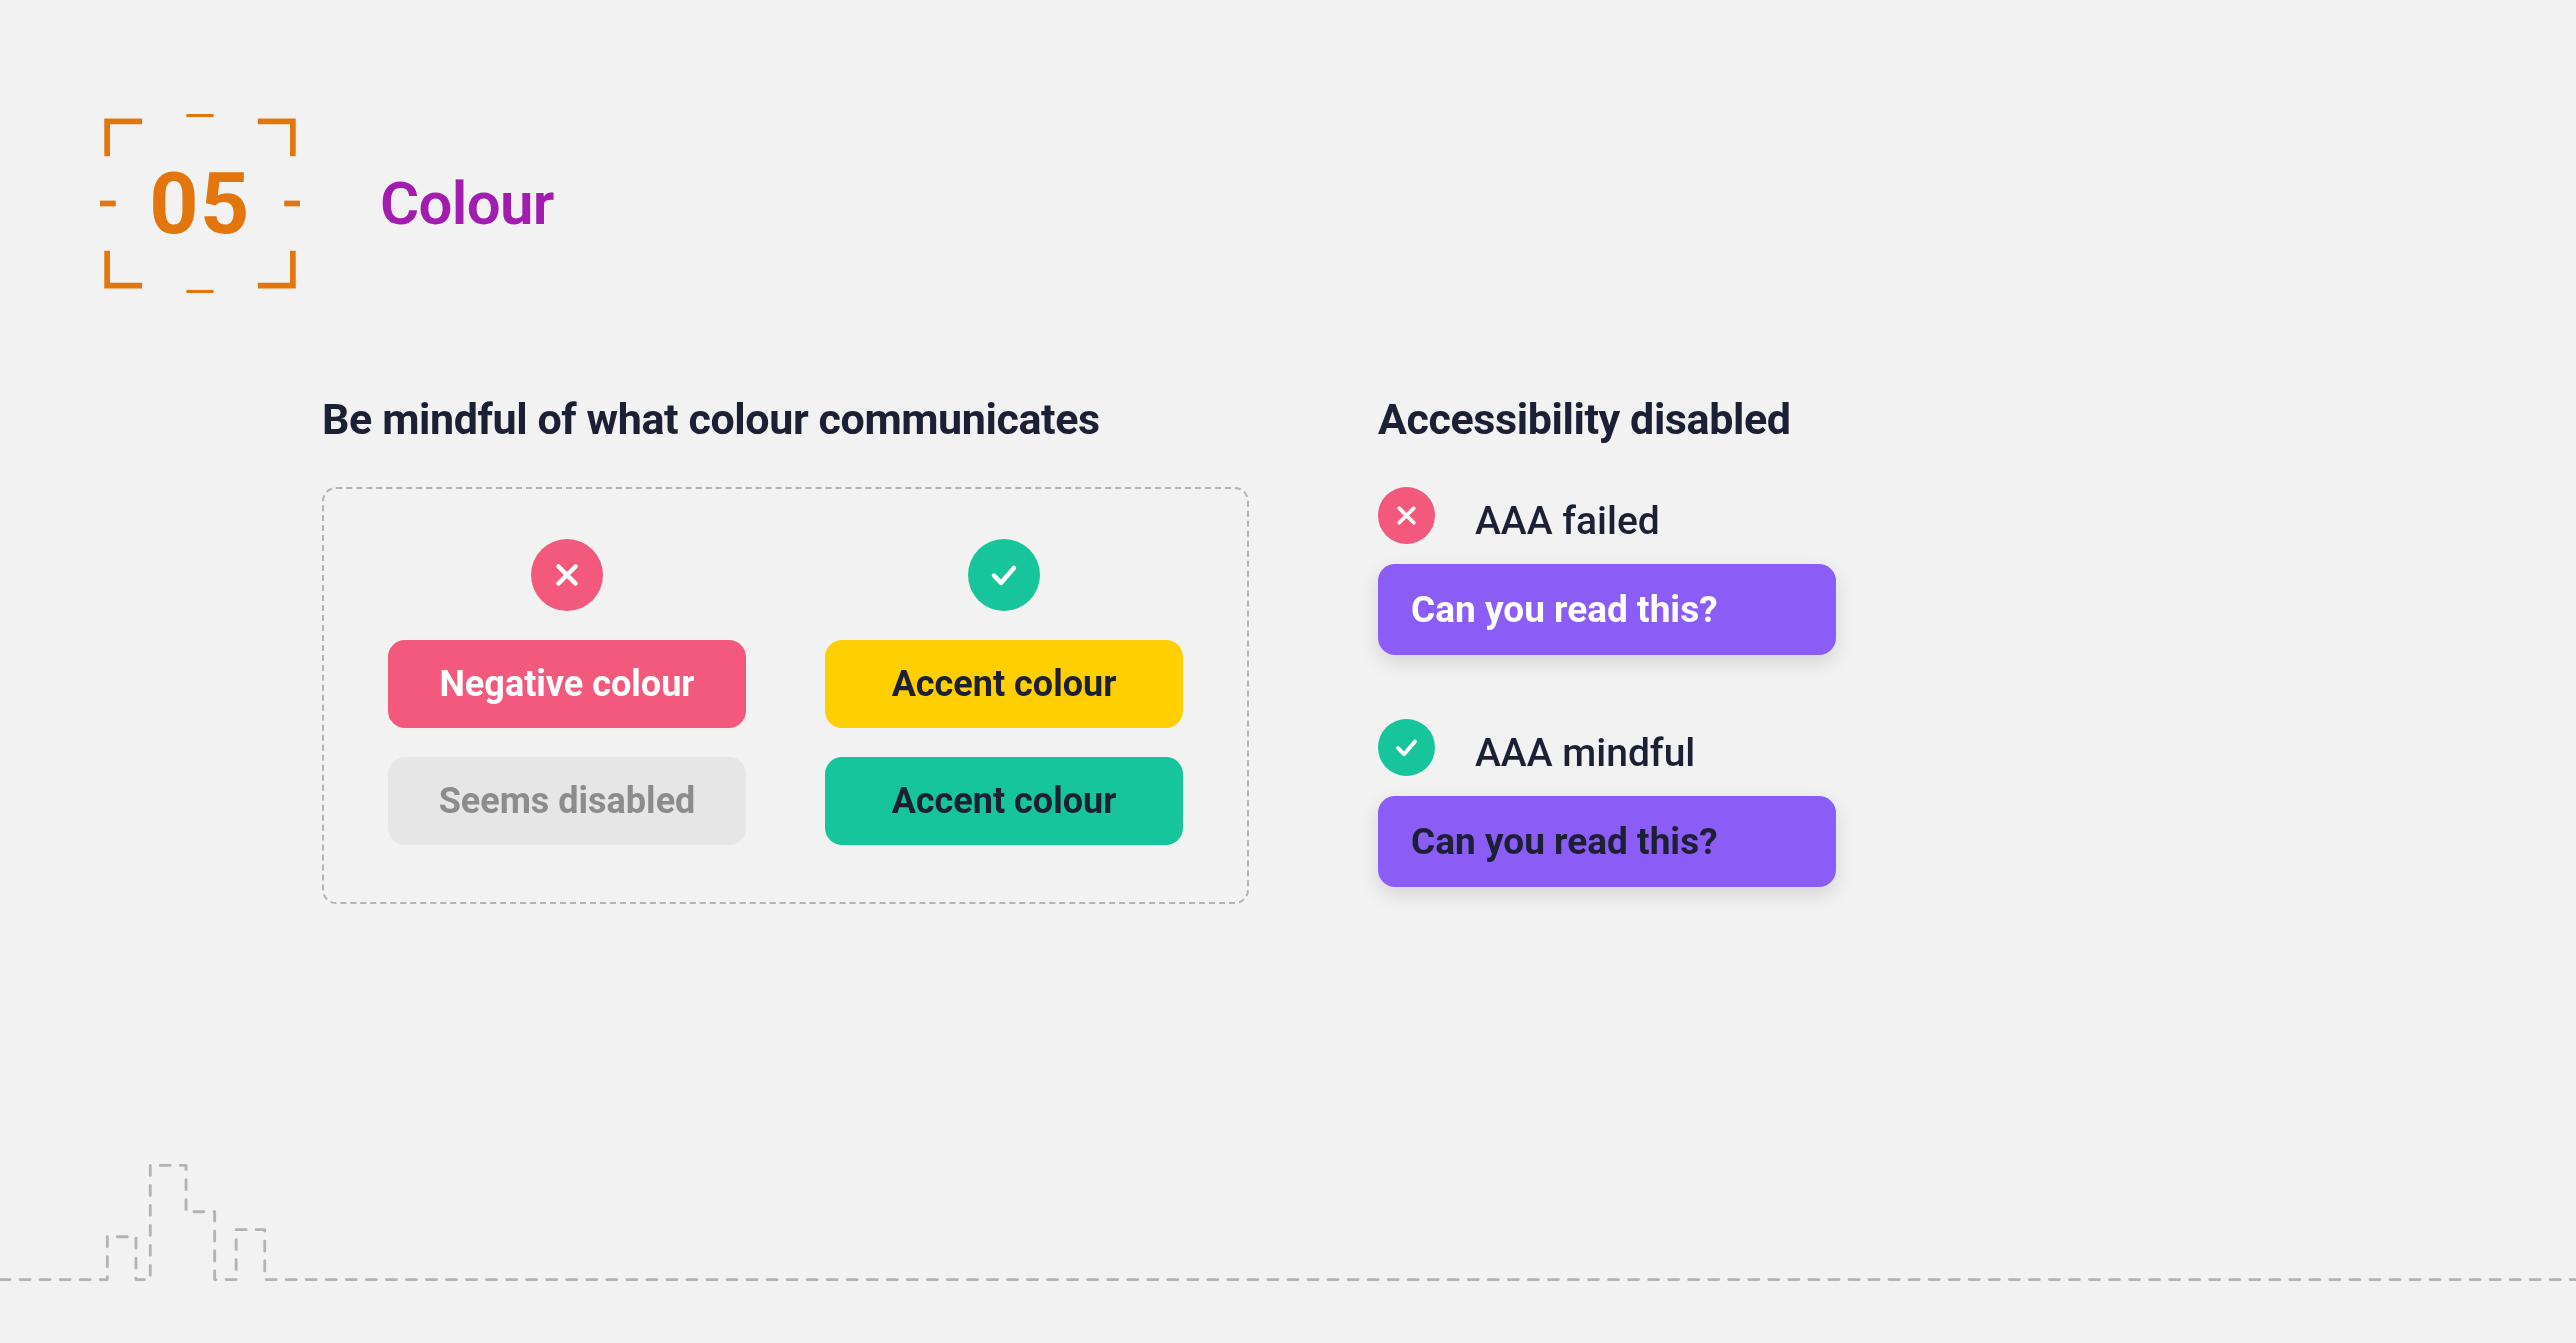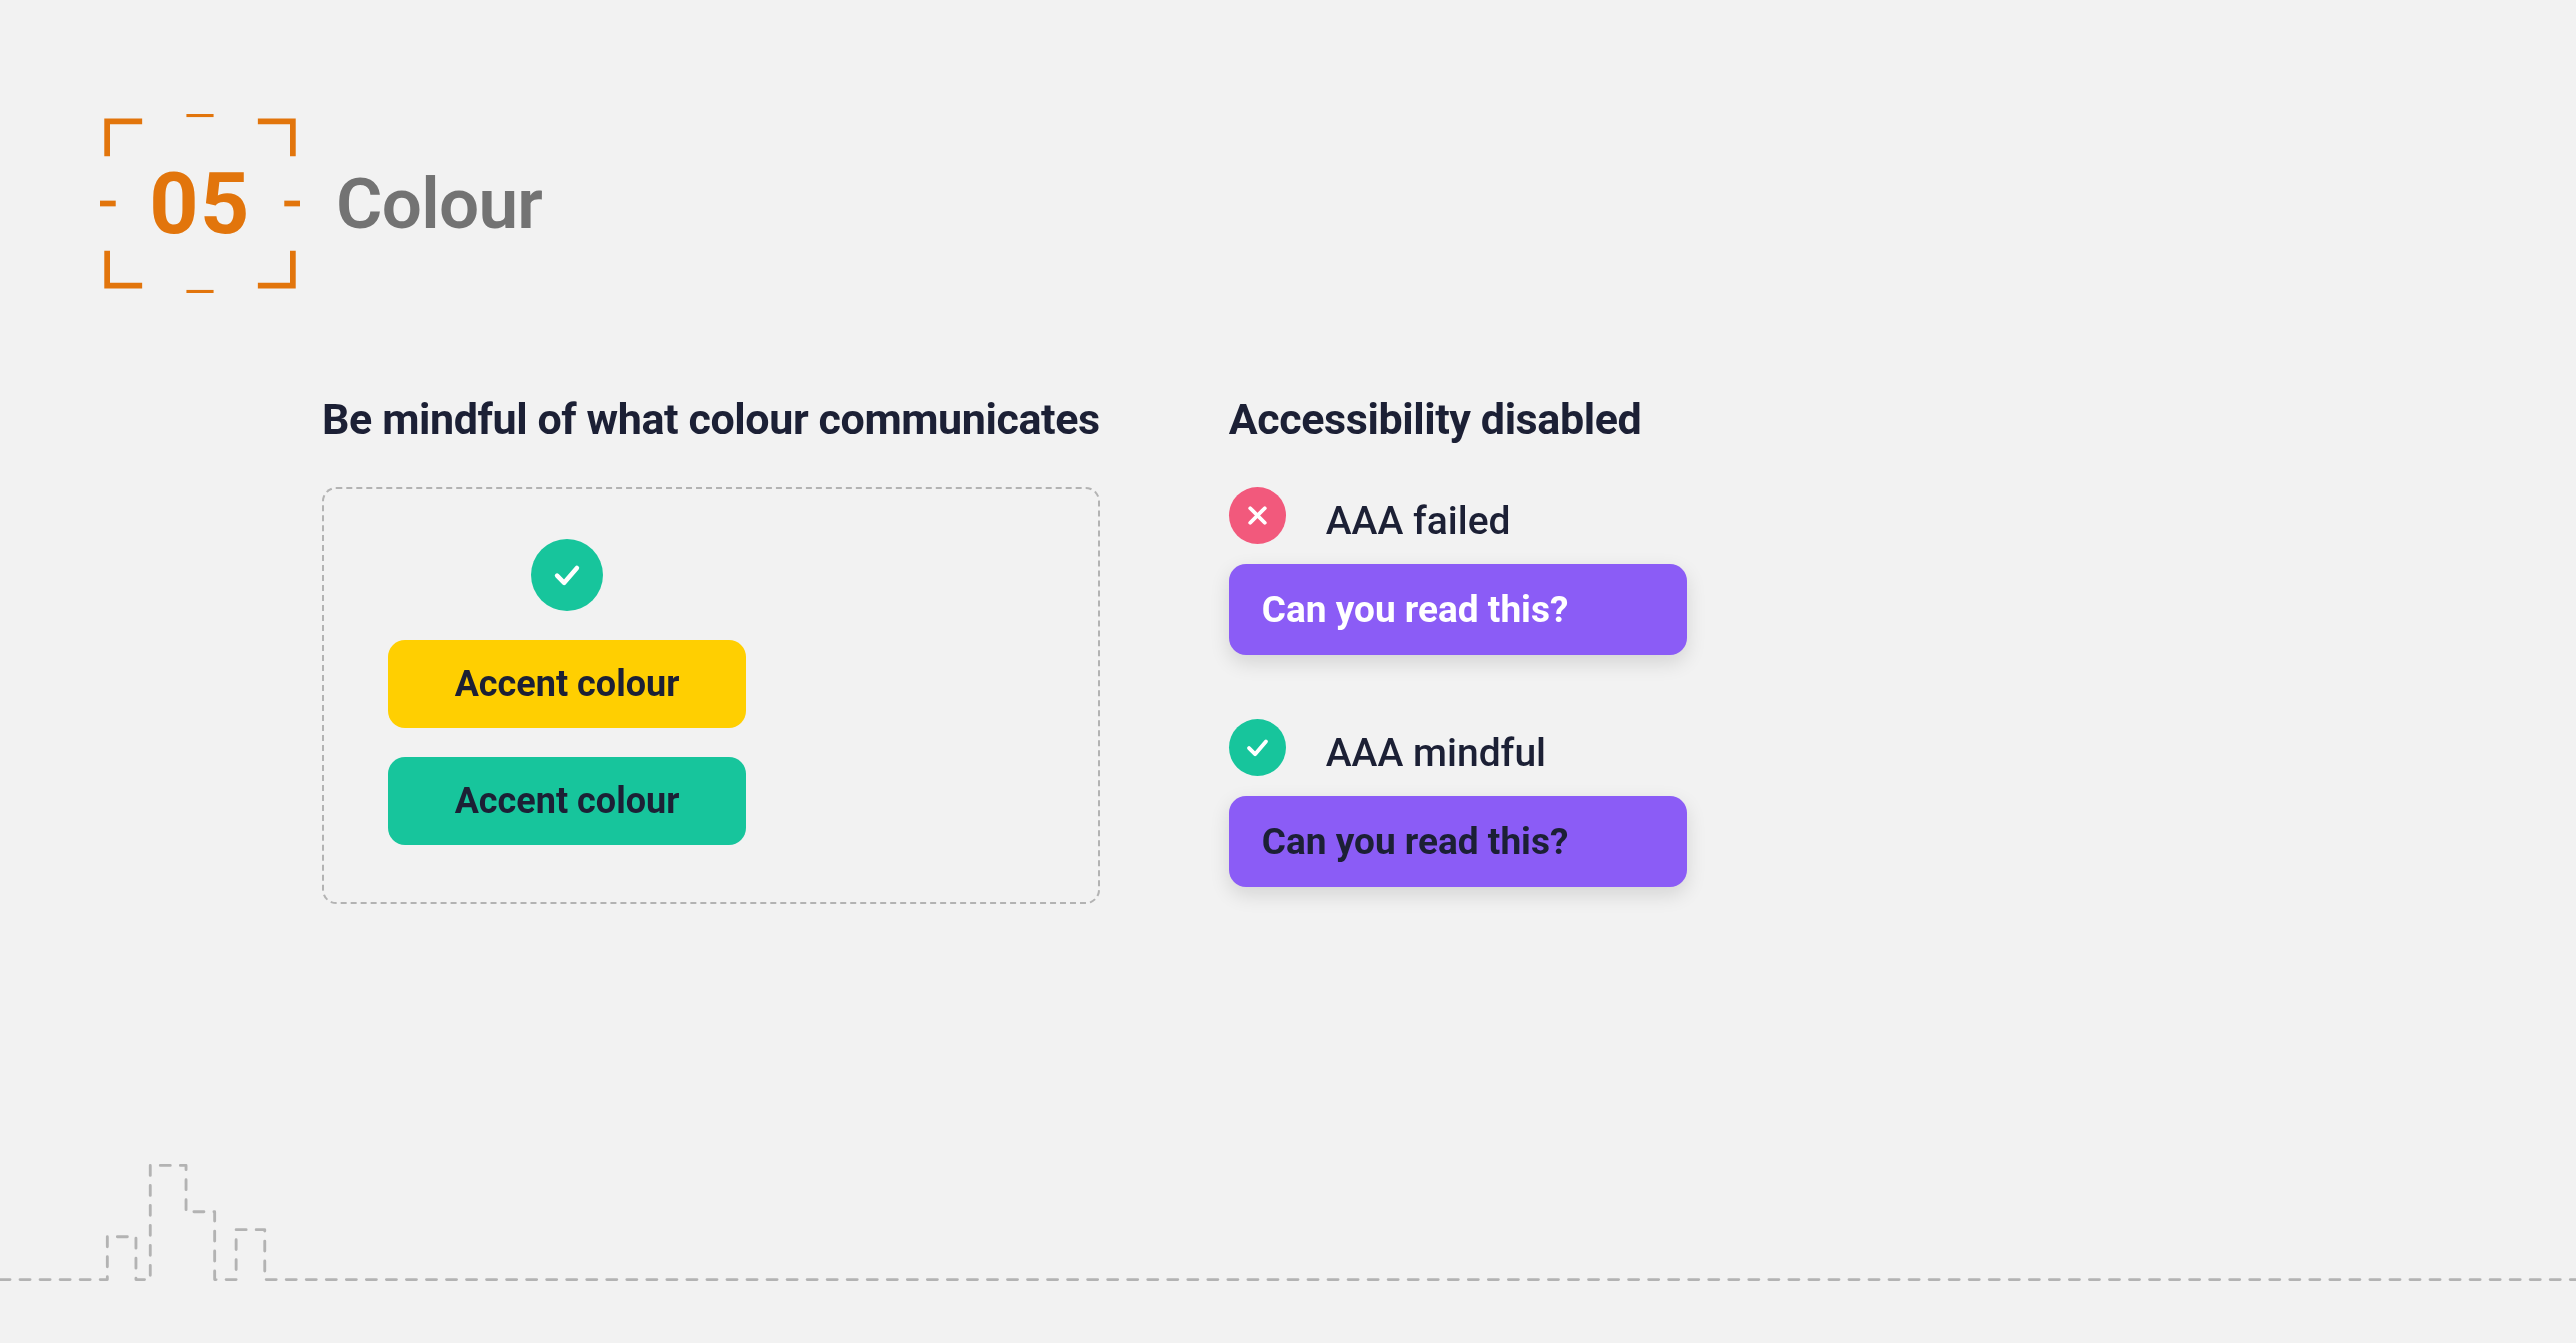--- a/index.html
+++ b/index.html
@@ -34,24 +34,24 @@
     font-weight: 700;
     color: #e2750c;
     letter-spacing: 1.4px;
   }
   .bracket-svg {
     position: absolute;
     top: 0; left: 0;
     width: 100%; height: 100%;
   }
   .page-title {
-    margin-left: 36px;
-    font-size: 71px;
+    margin-left: 80px;
+    font-size: 60px;
     font-weight: 600;
-    color: #737373;
+    color: #a21caf;
     letter-spacing: -0.7px;
   }
 
   
   .content {
     position: absolute;
     top: 394px;
     left: 322px;
     display: flex;
     gap: 129px;
@@ -172,20 +172,30 @@
   </div>
   <h1 class="page-title">Colour</h1>
 </div>
 
 <div class="content">
 
   <div class="col">
     <h2 class="section-heading">Be mindful of what colour communicates</h2>
     <div class="dashed-box">
 
+      <div class="dashed-col">
+        <div class="badge badge-fail">
+          <svg viewBox="0 0 24 24" fill="none" stroke="#fff" stroke-width="3.2" stroke-linecap="round">
+            <line x1="6" y1="6" x2="18" y2="18"></line>
+              <line x1="18" y1="6" x2="6" y2="18"></line>
+          </svg>
+        </div>
+        <div class="pill pill-negative">Negative colour</div>
+        <div class="pill pill-disabled">Seems disabled</div>
+      </div>
 
       <div class="dashed-col">
         <div class="badge badge-pass">
           <svg viewBox="0 0 24 24" fill="none" stroke="#fff" stroke-width="3.2" stroke-linecap="round" stroke-linejoin="round">
             <polyline points="5 12.5 10 17.5 19 7"></polyline>
           </svg>
         </div>
         <div class="pill pill-accent-yellow">Accent colour</div>
         <div class="pill pill-accent-teal">Accent colour</div>
       </div>

